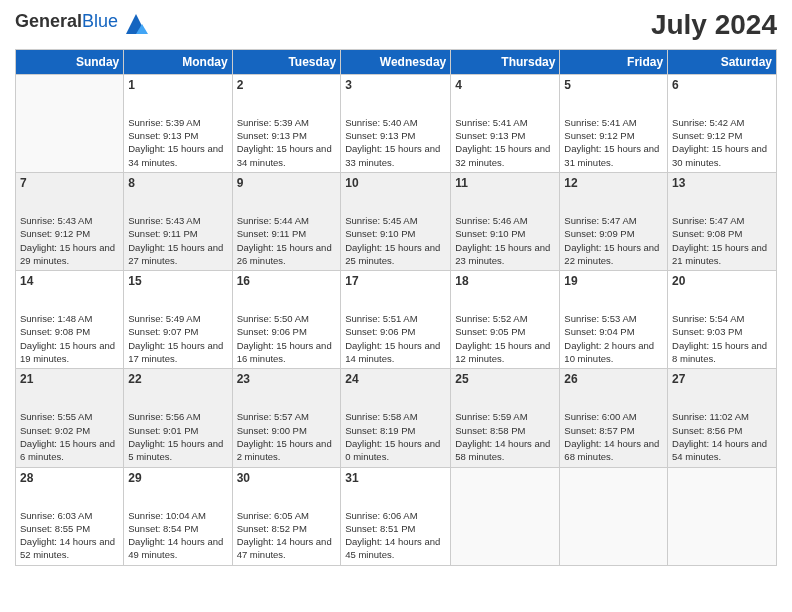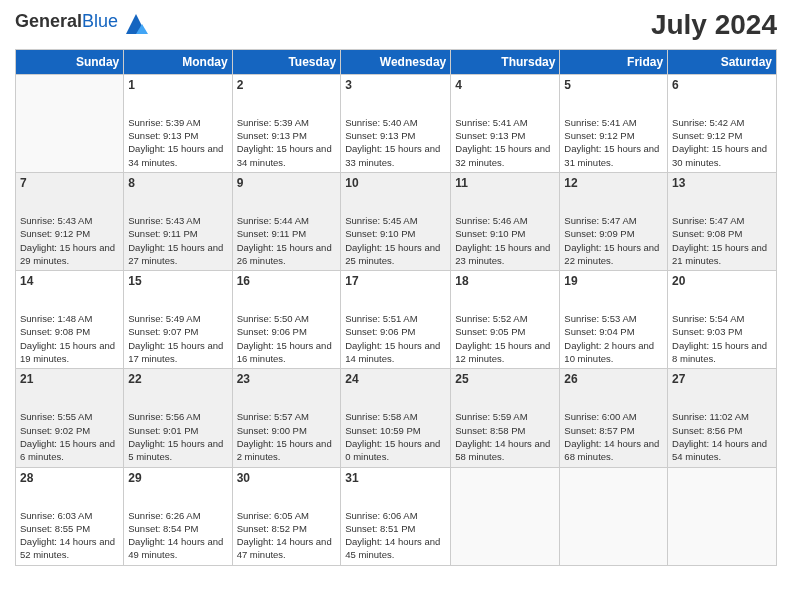--- a/index.html
+++ b/index.html
@@ -227,21 +227,21 @@
           <td>
             <span class="day-num">22</span>
             <div class="day-info"><span>Sunrise: 5:56 AM</span><br><span>Sunset: 9:01 PM</span><br><span>Daylight: 15 hours and 5 minutes.</span></div>
           </td>
           <td>
             <span class="day-num">23</span>
             <div class="day-info"><span>Sunrise: 5:57 AM</span><br><span>Sunset: 9:00 PM</span><br><span>Daylight: 15 hours and 2 minutes.</span></div>
           </td>
           <td>
             <span class="day-num">24</span>
-            <div class="day-info"><span>Sunrise: 5:58 AM</span><br><span>Sunset: 10:59 PM</span><br><span>Daylight: 15 hours and 0 minutes.</span></div>
+            <div class="day-info"><span>Sunrise: 5:58 AM</span><br><span>Sunset: 8:19 PM</span><br><span>Daylight: 15 hours and 0 minutes.</span></div>
           </td>
           <td>
             <span class="day-num">25</span>
             <div class="day-info"><span>Sunrise: 5:59 AM</span><br><span>Sunset: 8:58 PM</span><br><span>Daylight: 14 hours and 58 minutes.</span></div>
           </td>
           <td>
             <span class="day-num">26</span>
             <div class="day-info"><span>Sunrise: 6:00 AM</span><br><span>Sunset: 8:57 PM</span><br><span>Daylight: 14 hours and 68 minutes.</span></div>
           </td>
           <td>
@@ -249,21 +249,21 @@
             <div class="day-info"><span>Sunrise: 11:02 AM</span><br><span>Sunset: 8:56 PM</span><br><span>Daylight: 14 hours and 54 minutes.</span></div>
           </td>
         </tr>
         <tr>
           <td>
             <span class="day-num">28</span>
             <div class="day-info"><span>Sunrise: 6:03 AM</span><br><span>Sunset: 8:55 PM</span><br><span>Daylight: 14 hours and 52 minutes.</span></div>
           </td>
           <td>
             <span class="day-num">29</span>
-            <div class="day-info"><span>Sunrise: 6:26 AM</span><br><span>Sunset: 8:54 PM</span><br><span>Daylight: 14 hours and 49 minutes.</span></div>
+            <div class="day-info"><span>Sunrise: 10:04 AM</span><br><span>Sunset: 8:54 PM</span><br><span>Daylight: 14 hours and 49 minutes.</span></div>
           </td>
           <td>
             <span class="day-num">30</span>
             <div class="day-info"><span>Sunrise: 6:05 AM</span><br><span>Sunset: 8:52 PM</span><br><span>Daylight: 14 hours and 47 minutes.</span></div>
           </td>
           <td>
             <span class="day-num">31</span>
             <div class="day-info"><span>Sunrise: 6:06 AM</span><br><span>Sunset: 8:51 PM</span><br><span>Daylight: 14 hours and 45 minutes.</span></div>
           </td>
           <td class="empty"></td>

